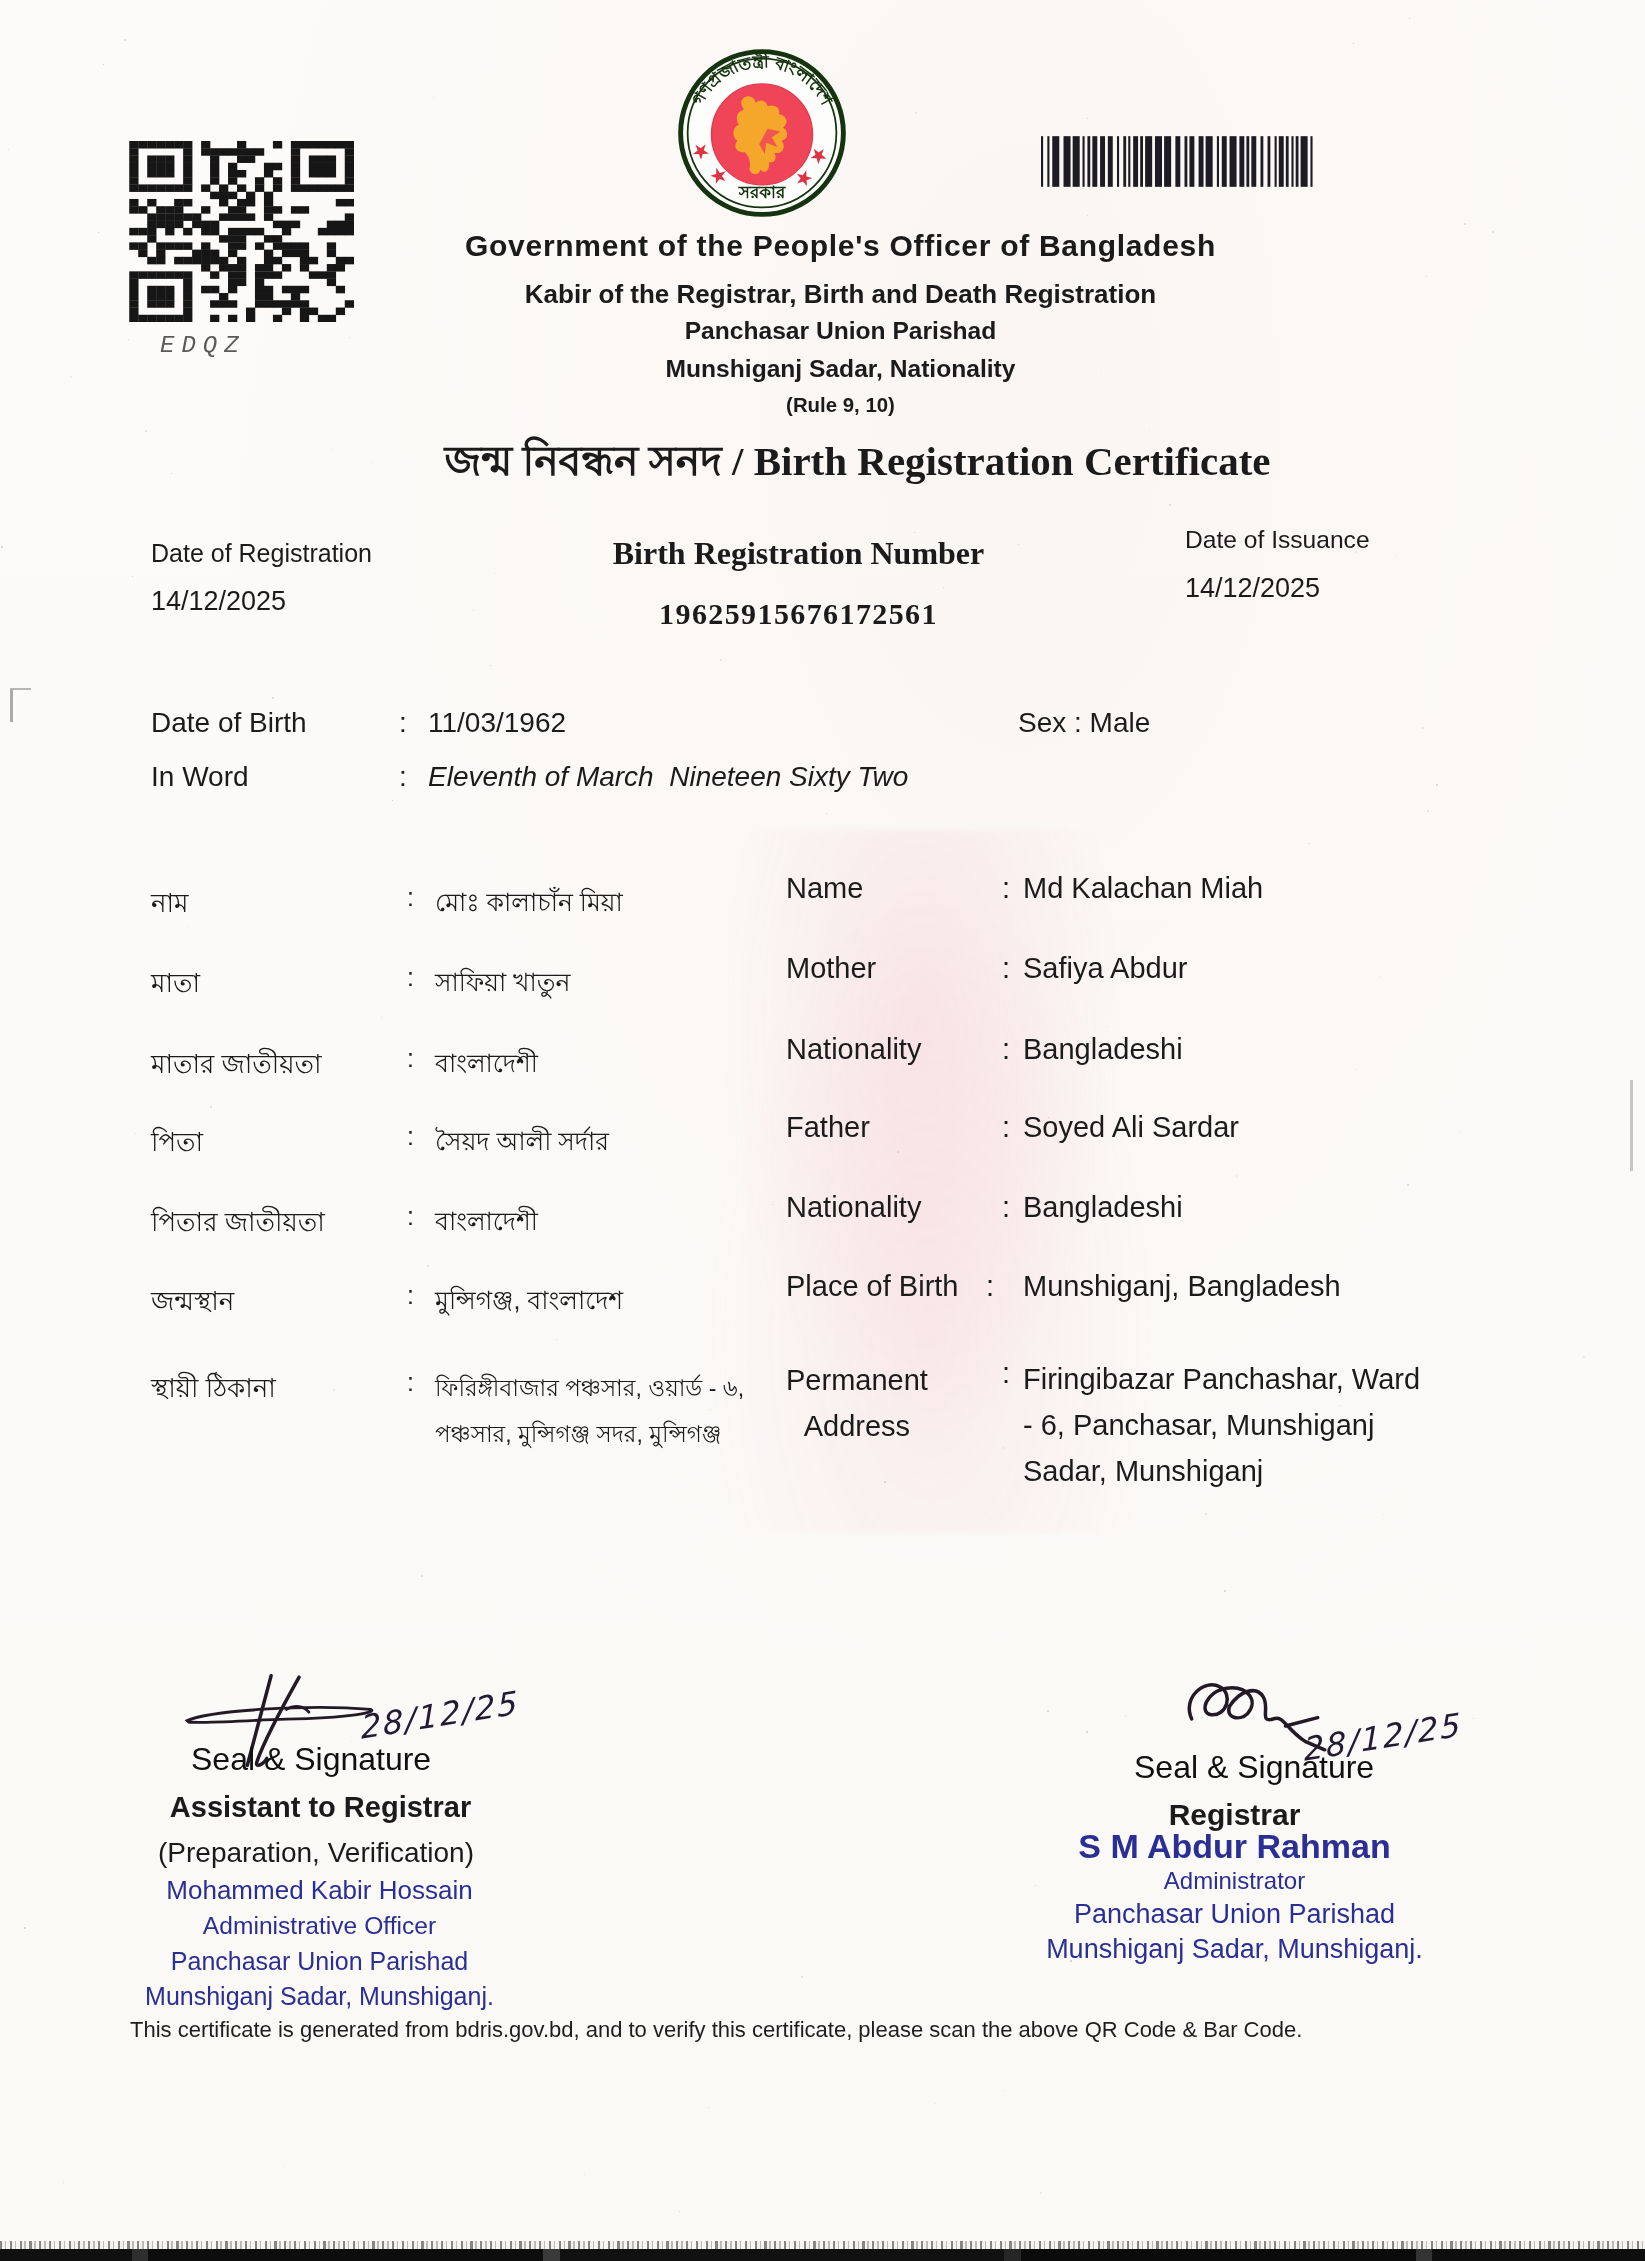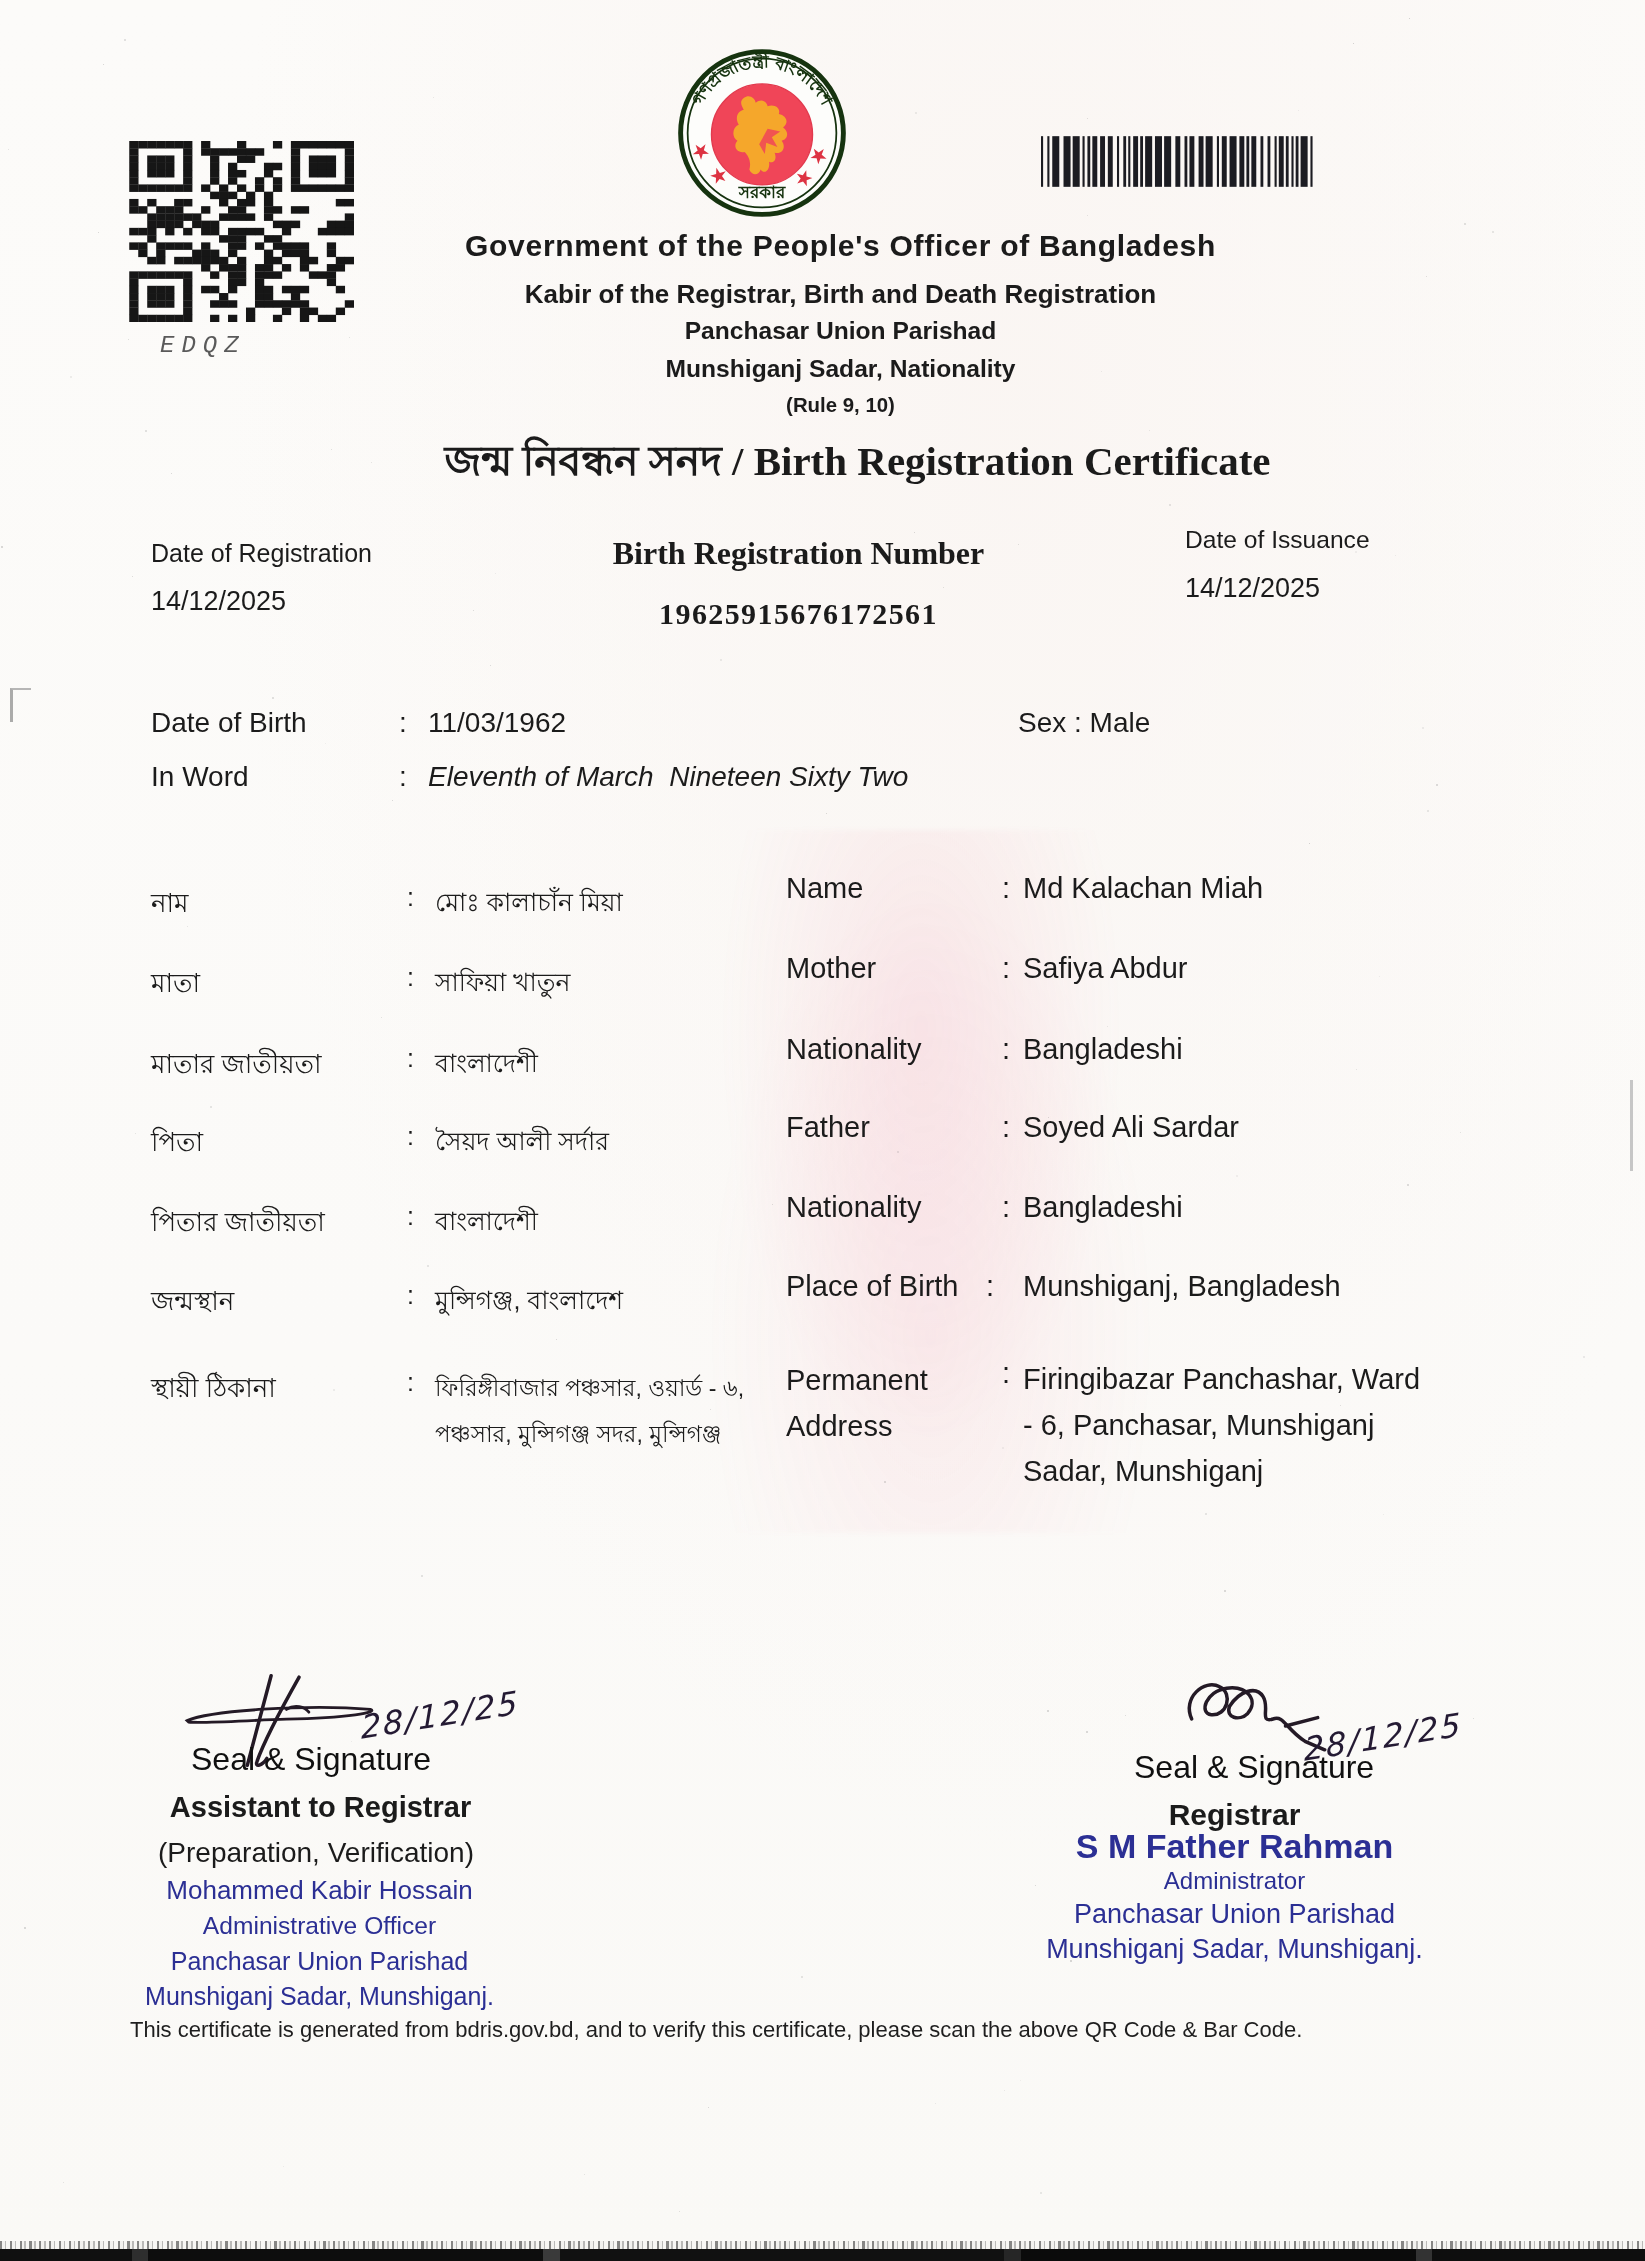--- a/index.html
+++ b/index.html
@@ -44,21 +44,21 @@
   .bcolon{left:399px;font-size:28px;}
   .bvalue{left:428px;font-size:28px;}
   #sex-wrap{left:1018px;font-size:28px;}
   #in-word-value{font-style:italic;}
 
   
   .frow{left:0;width:100%;}
   .bn-label{position:absolute;left:151px;top:10.6px;font-size:26px;}
   .bn-colon{position:absolute;left:407px;top:10.6px;font-size:25px;}
   .bn-value{position:absolute;left:435px;top:10.6px;font-size:25px;}
-  .en-label{position:absolute;left:786px;top:0;font-size:29px;}
+  .en-label{position:absolute;left:786px;top:0;font-size:29px;text-align:center;}
   .en-colon{position:absolute;left:1002px;top:0;font-size:29px;}
   .en-value{position:absolute;left:1023px;top:0;font-size:29px;}
   .r6 .en-colon{left:986px;}
   .r7 .bn-value{font-size:23px;line-height:2.0;top:8.4px;}
   .r7 .en-label{line-height:1.6;}
   .r7 .en-value{line-height:1.58;}
 
   
   .seal-label{font-size:32px;color:#101010;}
   #seal-left{left:191px;top:1741px;}
@@ -591,21 +591,21 @@
       <g fill="none" stroke="#241a26" stroke-width="5" stroke-linecap="round">
         <path d="M16,60 C2,30 34,2 56,14 C76,24 66,56 44,54 C26,52 36,20 66,16 C96,12 112,34 96,52 C84,64 64,58 70,42"></path>
         <path d="M70,42 C84,20 108,12 118,28 C128,44 112,66 132,60 C148,54 150,74 178,92 L206,104"></path>
         <path d="M150,70 L196,58"></path>
       </g>
     </svg>
   </div>
   <div class="abs hand-date" id="date-right">28/12/25</div>
   <div class="abs seal-label" id="seal-right">Seal &amp; Signature</div>
   <div class="abs sigblock" id="role-right">Registrar</div>
-  <div class="abs sigblock" id="name-right">S M Father Rahman</div>
+  <div class="abs sigblock" id="name-right">S M Abdur Rahman</div>
   <div class="abs sigblock" id="desig-right">Administrator</div>
   <div class="abs sigblock" id="office-right">Panchasar Union Parishad</div>
   <div class="abs sigblock" id="addr-right">Munshiganj Sadar, Munshiganj.</div>
 
   <div class="abs" id="footer">This certificate is generated from bdris.gov.bd, and to verify this certificate, please scan the above QR Code &amp; Bar Code.</div>
 
   <div class="abs" id="scan-fuzz"></div>
   <div class="abs" id="scan-bar"></div>
 <div style="position: absolute; border-radius: 50%; pointer-events: none; left: 421px; top: 2006px; width: 1.4px; height: 1.4px; background: rgb(122, 122, 122); opacity: 0.2;"></div>
     <div style="position: absolute; border-radius: 50%; pointer-events: none; left: 210px; top: 1106px; width: 2.1px; height: 2.1px; background: rgb(122, 122, 122); opacity: 0.23;"></div>

